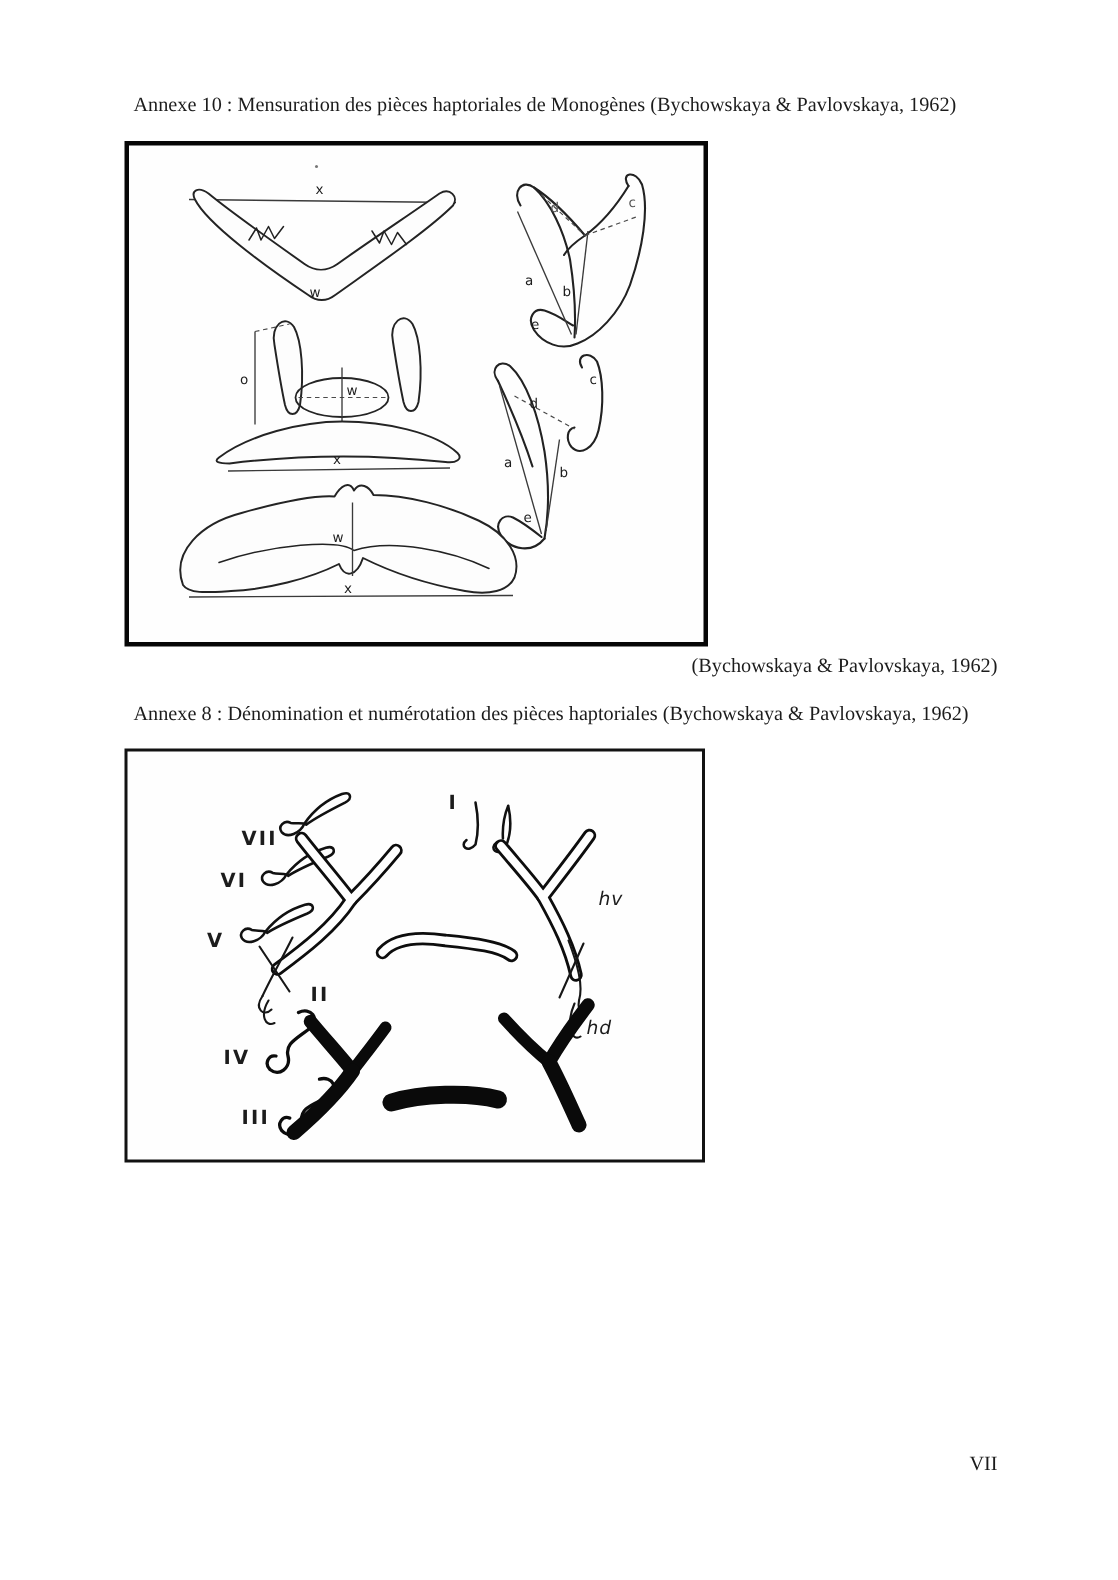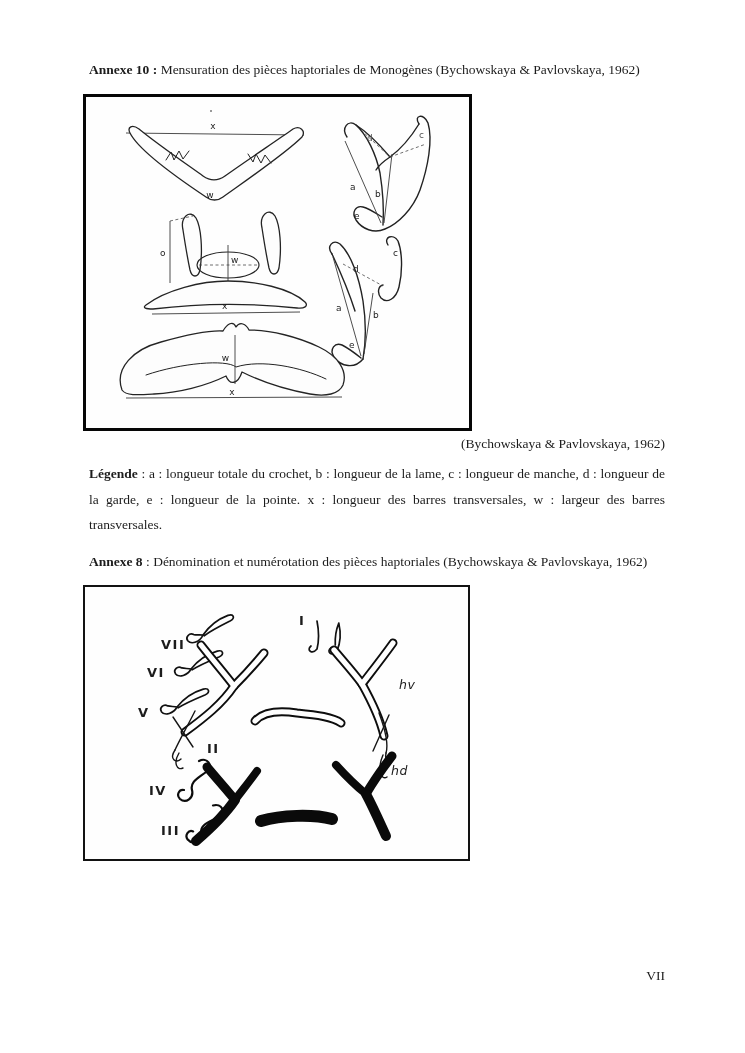--- a/index.html
+++ b/index.html
@@ -10,21 +10,21 @@
     background:#ffffff;
     font-family:"Liberation Serif", serif;
     color:#1c1c1c;
     overflow:hidden;
   }
   .content {
     position:absolute; left:89px; top:62px; width:576px;
   }
   .heading { font-size:13.5px; line-height:16px; }
   .heading.justify { text-align:justify; }
-  .heading b { font-weight:bold;margin-top:48px; }
+  .heading b { font-weight:normal;margin-top:48px; }
   .figure-box {
     margin-left:-6px; margin-top:16px;
     width:389px; height:337px;
     border:3px solid #060606;
     background:#fefefe;
     position:relative;
   }
   .figure-box.second {
     width:387px; height:276px;
     border:2px solid #121212;
@@ -123,21 +123,20 @@
           <line class="meas" x1="149" y1="238" x2="149" y2="287"></line>
           <text x="143" y="264" text-anchor="end">w</text>
           <line class="meas" x1="40" y1="301" x2="256" y2="300"></line>
           <text x="146" y="298" text-anchor="middle">x</text>
         </g>
       </svg>
     </div>
 
     <p class="caption">(Bychowskaya &amp; Pavlovskaya, 1962)</p>
 
-    <p class="legend"><b>Légende</b><span> : a : longueur totale du crochet, b : longueur de la lame, c : longueur de manche, d : longueur de la garde, e : longueur de la pointe. x : longueur des barres transversales, w : largeur des barres transversales.</span></p>
 
     <p class="heading heading2 justify"><b>Annexe 8</b><span> : Dénomination et numérotation des pièces haptoriales (Bychowskaya &amp; Pavlovskaya, 1962)</span></p>
 
     <div class="figure-box second">
       <svg width="383" height="272" viewBox="0 0 383 272">
 
         <g>
           <text class="roman" x="214" y="38">I</text>
           <g transform="translate(231,60)">
               <path class="hk" d="M1,-26 C3,-16 3,-6 1,2 C-4,8 -10,3 -5,-1"></path>

